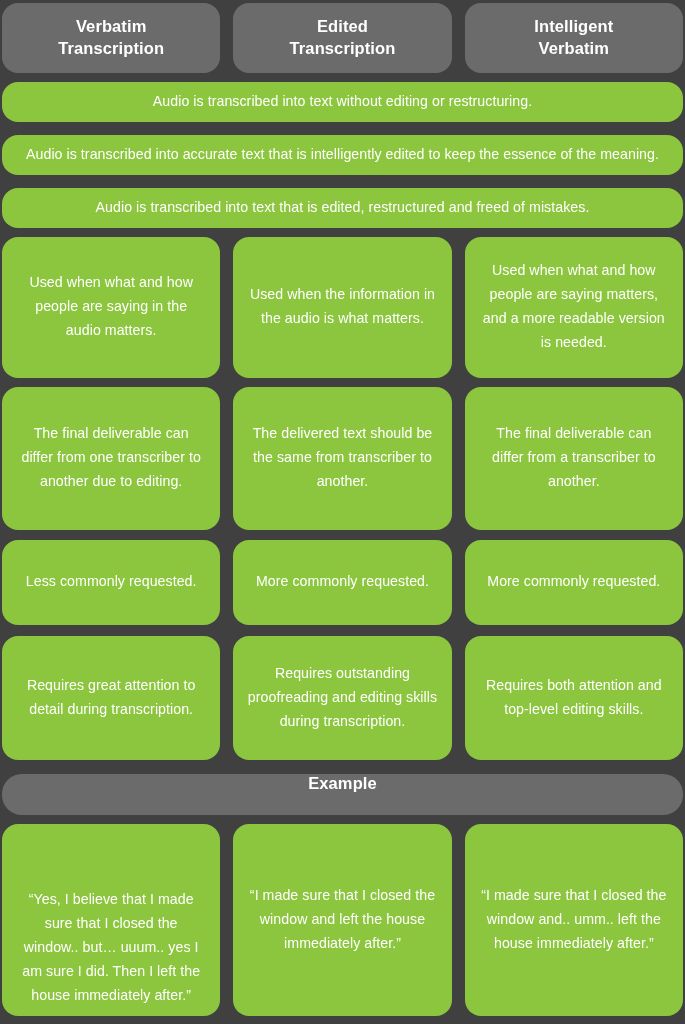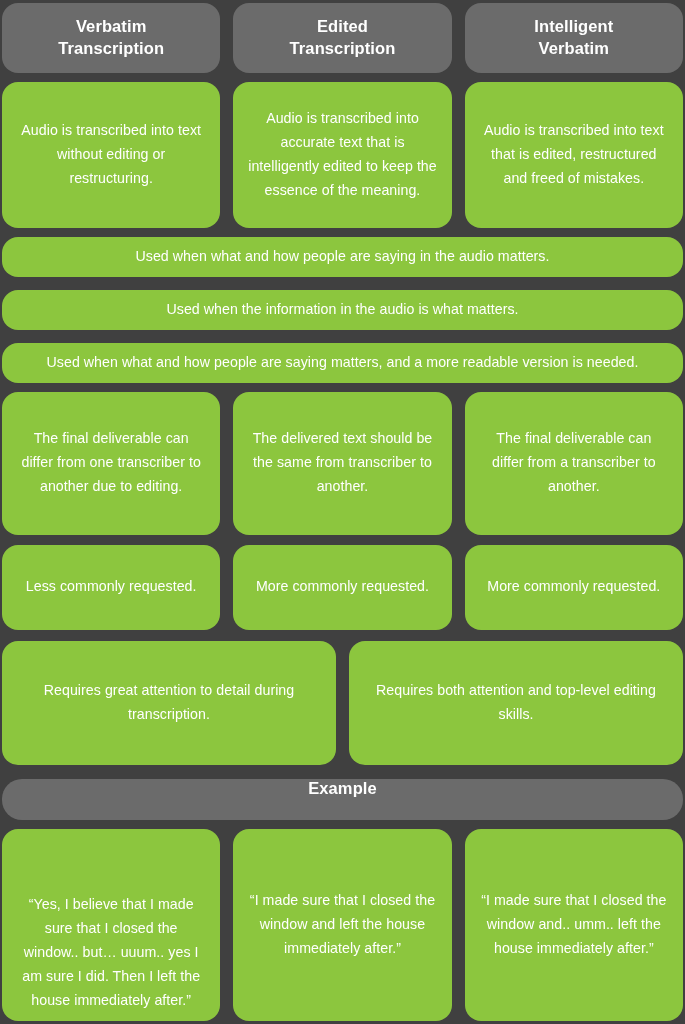--- a/index.html
+++ b/index.html
@@ -54,24 +54,24 @@
   .cell.green {
     background: #8cc63e;
     font-size: 14.2px;
     line-height: 1.68;
     font-weight: normal;
     padding: 8px 14px;
     letter-spacing: 0.05px;
   }
 
   
-  .row-1 { margin-top: 9px; }
+  .row-1 { margin-top: 9px; flex-direction: column; }
   .row-1 .cell { height: 146px; }
 
-  .row-2 { margin-top: 9px; flex-direction: column; }
+  .row-2 { margin-top: 9px; }
   .row-2 .cell { height: 141px; }
 
   .row-3 { margin-top: 9px; }
   .row-3 .cell { height: 143px; }
 
   .row-4 { margin-top: 10px; }
   .row-4 .cell { height: 85px; }
 
   .row-5 { margin-top: 11px; }
   .row-5 .cell { height: 124px; }
@@ -175,20 +175,23 @@
     <div class="cell green">
       <span class="txt">More commonly requested.</span>
     </div>
   </div>
 
   <div class="row row-5">
     <div class="cell green">
       <span class="txt">Requires great attention to detail during transcription.</span>
     </div>
     <div class="cell green">
+      <span class="txt">Requires outstanding proofreading and editing skills during transcription.</span>
+    </div>
+    <div class="cell green">
       <span class="txt">Requires both attention and top-level editing skills.</span>
     </div>
   </div>
 
   <div class="example-row">
     <div class="example-bar">
       <span class="txt">Example</span>
     </div>
   </div>
 

